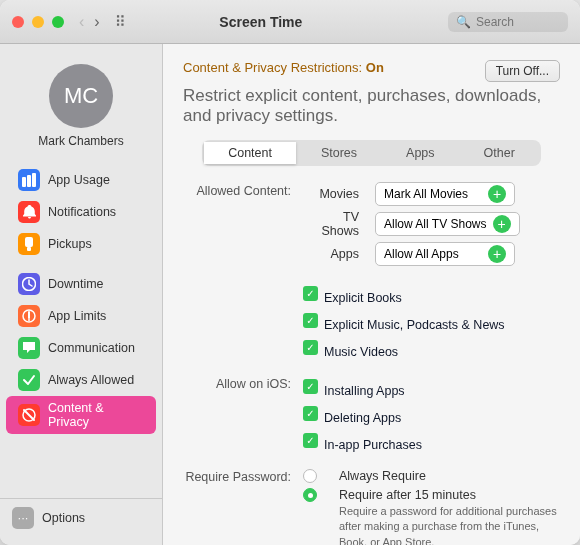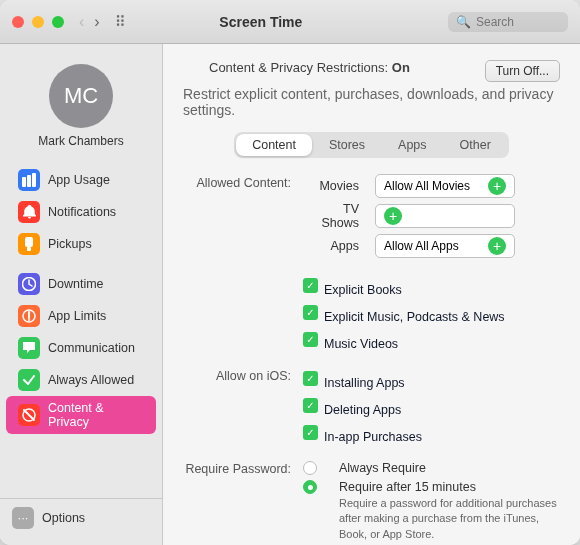--- a/index.html
+++ b/index.html
@@ -218,56 +218,55 @@
     }
 
     .restriction-header {
       display: flex;
       justify-content: space-between;
       align-items: flex-start;
       margin-bottom: 4px;
     }
     .restriction-title {
       font-size: 13px;
-      color: #404040;
-      margin-left: 26px;
+      color: #a16207;
     }
     .restriction-title strong { font-weight: 600; }
     .turn-off-btn {
       background: linear-gradient(to bottom, #f5f5f5, #e8e8e8);
       border: 1px solid #b8b8b8;
       border-radius: 5px;
       padding: 3px 10px;
       font-size: 12px;
       cursor: pointer;
       color: #333;
       white-space: nowrap;
     }
     .restriction-subtitle {
-      font-size: 14px;
+      font-size: 17px;
       color: #666;
       margin-bottom: 14px;
     }
 
     
     .tabs-container {
       display: flex;
       justify-content: center;
       margin-bottom: 16px;
     }
     .tabs {
       display: flex;
       background: #e0e0e0;
       border-radius: 8px;
       padding: 2px;
       gap: 1px;
     }
     .tab {
-      padding: 4px 16px;
-      border-radius: 8px;
+      padding: 4px 24px;
+      border-radius: 0;
       font-size: 12.5px;
       cursor: pointer;
       color: #555;
       border: none;
       background: transparent;
     }
     .tab.active {
       background: white;
       color: #333;
       box-shadow: 0 1px 3px rgba(0,0,0,0.2);
@@ -563,27 +562,28 @@
           <button class="tab">Other</button>
         </div>
       </div>
 
       <div class="section">
         <span class="section-label">Allowed Content:</span>
         <div class="section-content">
           <div class="dropdown-row">
             <span class="dropdown-row-label">Movies</span>
             <div class="dropdown">
-              <span>Allow All Movies</span>
+              <span>Mark All Movies</span>
               <div class="dropdown-plus">+</div>
             </div>
           </div>
           <div class="dropdown-row">
             <span class="dropdown-row-label">TV Shows</span>
             <div class="dropdown">
+              <span>Allow All TV Shows</span>
               <div class="dropdown-plus">+</div>
             </div>
           </div>
           <div class="dropdown-row">
             <span class="dropdown-row-label">Apps</span>
             <div class="dropdown">
               <span>Allow All Apps</span>
               <div class="dropdown-plus">+</div>
             </div>
           </div>

